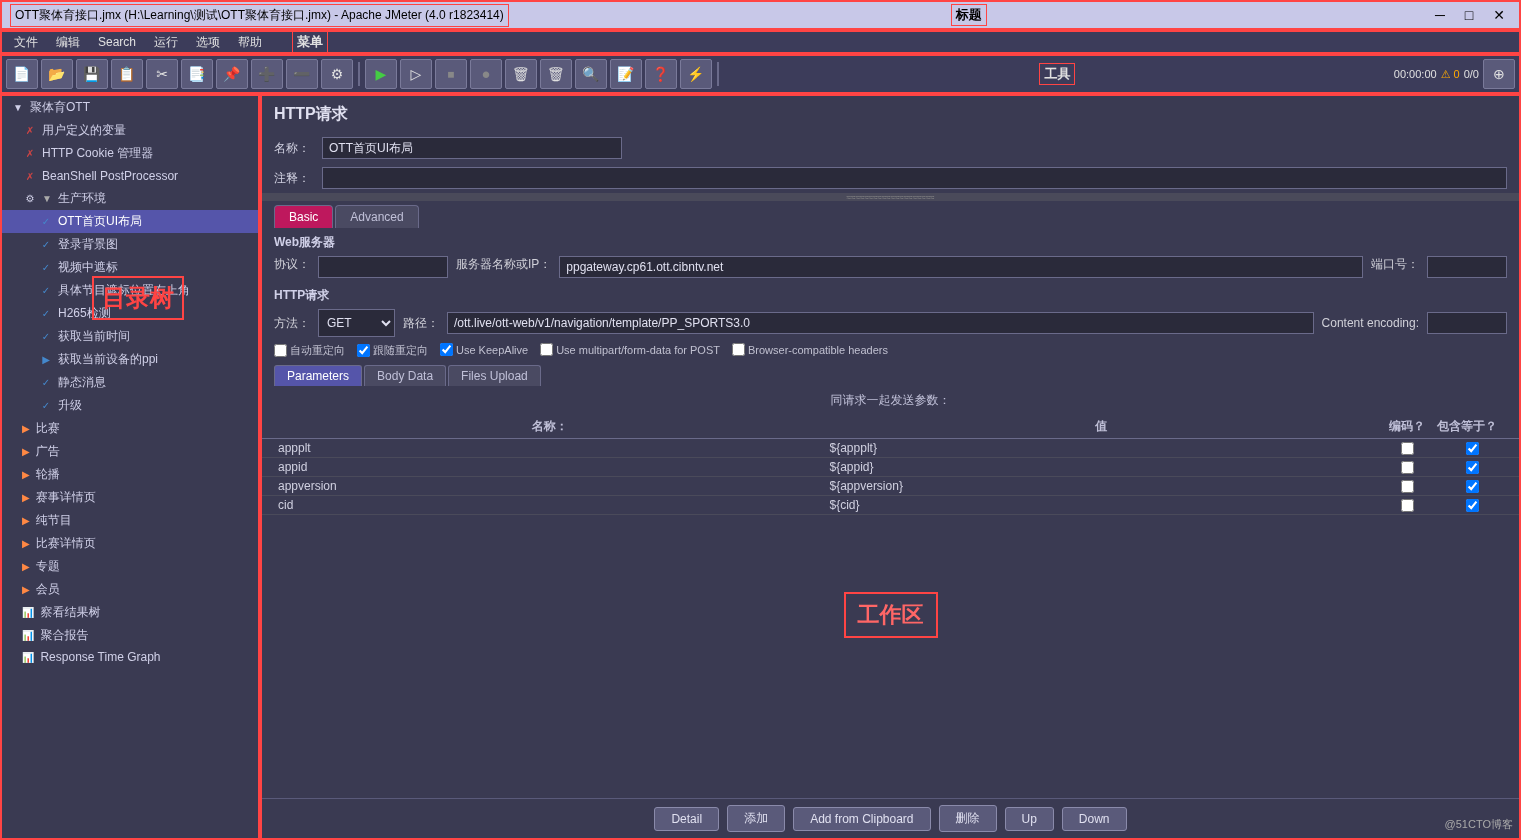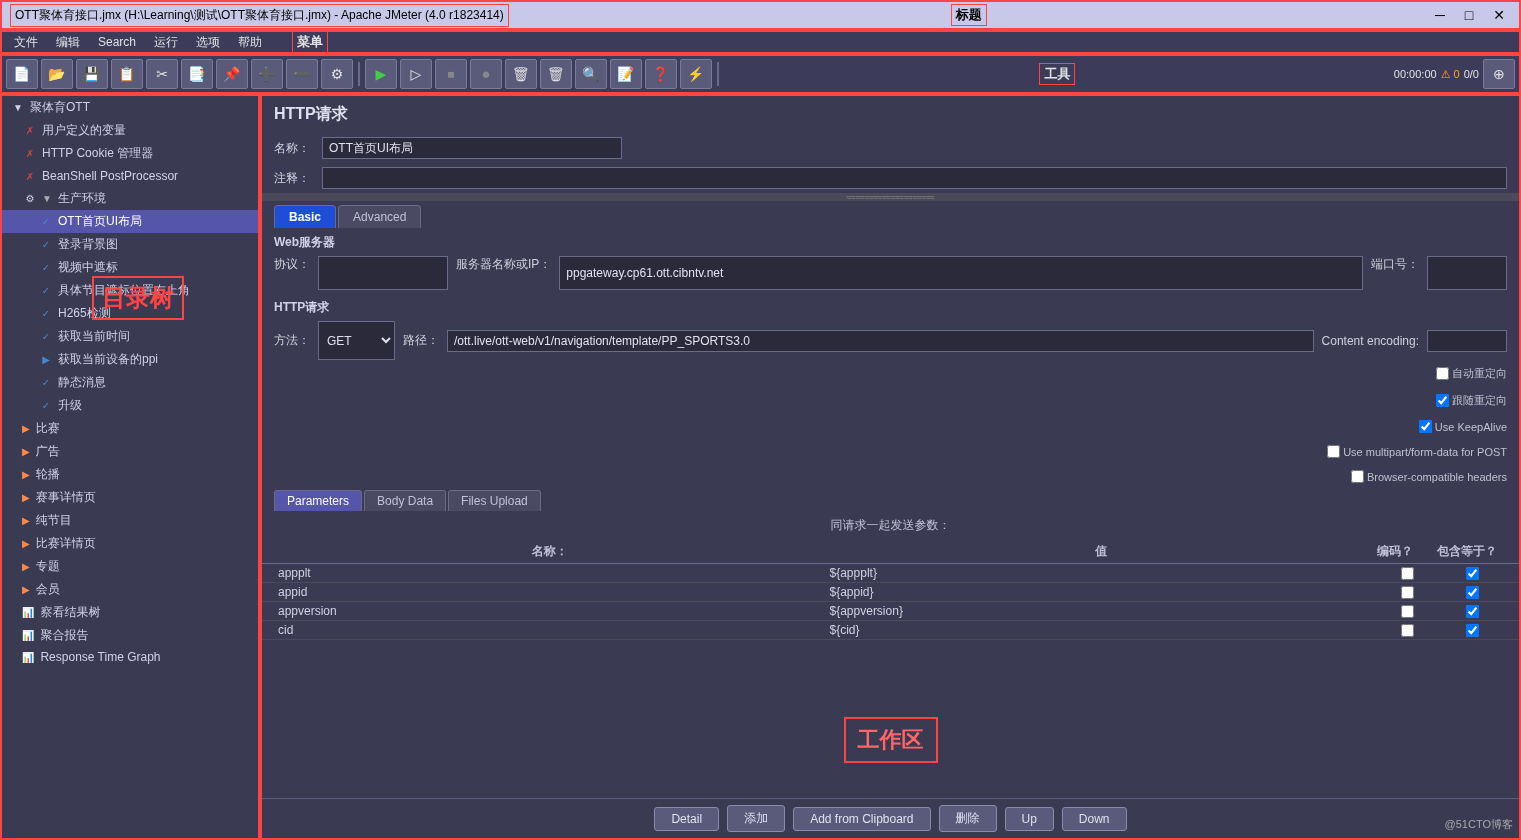--- a/index.html
+++ b/index.html
@@ -161,23 +161,22 @@
       padding: 4px 14px;
       cursor: pointer;
       font-size: 12px;
       border-radius: 4px 4px 0 0;
       color: #c0c0d8;
       background: #4a4a62;
       border: 1px solid #6a6a8a;
       border-bottom: none;
     }
     .tab.active {
-      background: #1d4ed8;
+      background: #be185d;
       color: #fff;
-      font-weight: bold;
     }
 
     
     .section-title {
       font-size: 12px;
       font-weight: bold;
       color: #d0d0e8;
       padding: 6px 12px 2px;
     }
 
@@ -187,38 +186,38 @@
       padding: 3px 12px;
       gap: 8px;
     }
     .server-label { color: #d0d0d8; font-size: 12px; min-width: 35px; }
     .server-input {
       background: #2a2a3a;
       border: 1px solid #6a6a8a;
       color: #e0e0f0;
       padding: 2px 6px;
       font-size: 12px;
-      height: 34px;
+      height: 22px;
     }
 
     
     .method-row {
       display: flex;
       align-items: center;
       padding: 3px 12px;
       gap: 8px;
     }
     .method-label { color: #d0d0d8; font-size: 12px; min-width: 35px; }
     .method-select {
       background: #2a2a3a;
       border: 1px solid #6a6a8a;
       color: #e0e0f0;
       padding: 2px 4px;
       font-size: 12px;
-      height: 39px;
+      height: 28px;
     }
     .path-label { color: #d0d0d8; font-size: 12px; }
     .path-input {
       background: #2a2a3a;
       border: 1px solid #6a6a8a;
       color: #e0e0f0;
       padding: 2px 6px;
       font-size: 12px;
       height: 22px;
       flex: 1;
@@ -230,24 +229,23 @@
       color: #e0e0f0;
       padding: 2px 6px;
       font-size: 12px;
       height: 22px;
       width: 80px;
     }
 
     
     .checkbox-row {
       display: flex;
-      align-items: flex-end;
+      align-items: flex-start;
       padding: 3px 12px;
       gap: 12px;
-      flex-direction: column;
     }
     .checkbox-item {
       display: flex;
       align-items: center;
       gap: 3px;
       font-size: 11px;
       color: #c0c0d0;
     }
 
     
@@ -288,21 +286,21 @@
       padding: 3px 12px;
       gap: 0;
     }
     .param-col {
       font-size: 12px;
       color: #c0c0d8;
       font-weight: bold;
     }
     .col-name { flex: 1; text-align: center; }
     .col-value { flex: 1; text-align: center; }
-    .col-encode { width: 60px; text-align: left; }
+    .col-encode { width: 60px; text-align: center; }
     .col-include { width: 70px; }
 
     .param-row {
       display: flex;
       align-items: center;
       padding: 2px 12px;
       border-bottom: 1px solid #4a4a5a;
       gap: 0;
     }
     .param-cell { font-size: 12px; color: #d0d0e0; }

